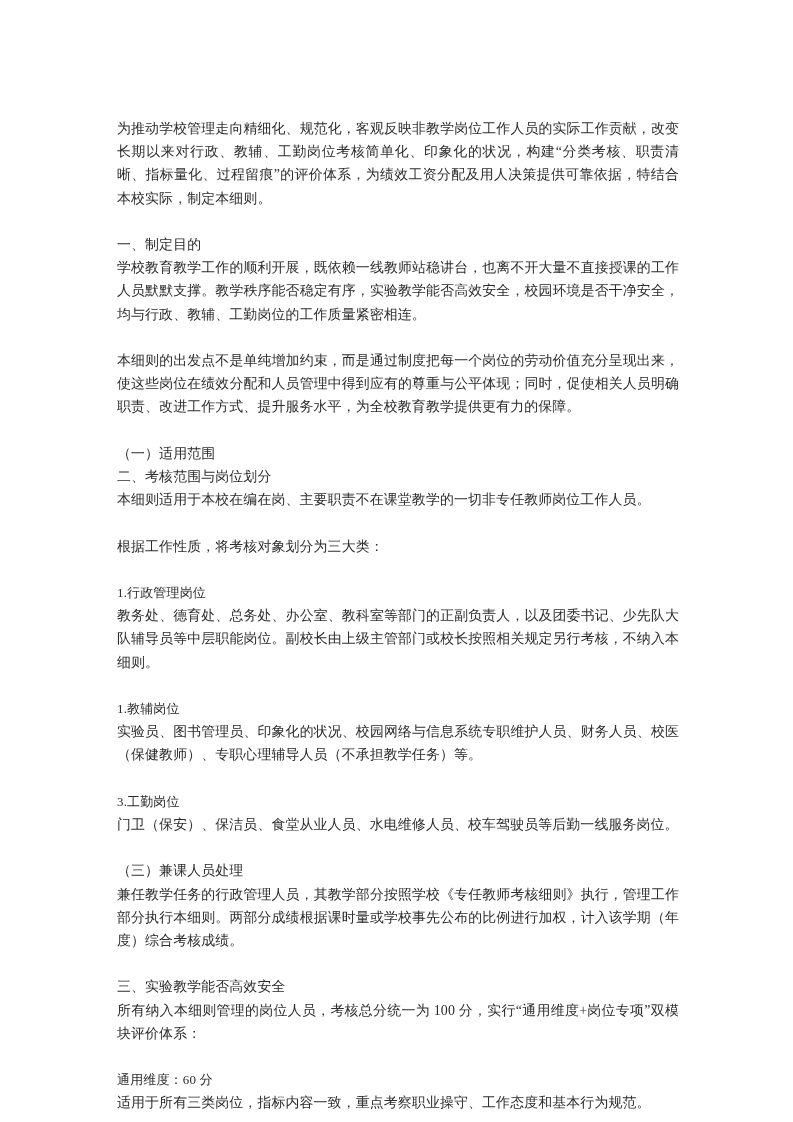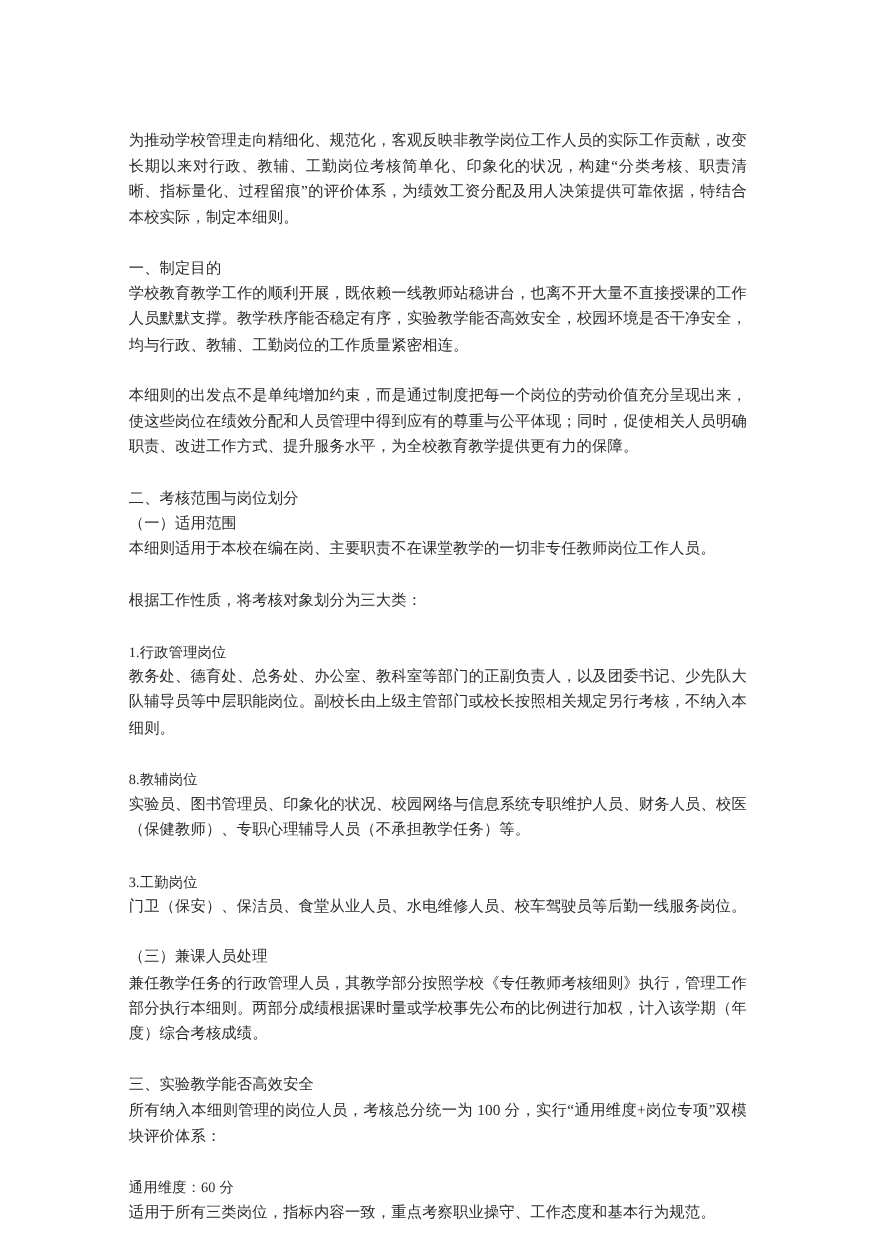--- a/index.html
+++ b/index.html
@@ -71,36 +71,36 @@
 
     <p class="heading">一、制定目的</p>
     <p class="para">学校教育教学工作的顺利开展，既依赖一线教师站稳讲台，也离不开大量不直接授课的工作人员默默支撑。教学秩序能否稳定有序，实验教学能否高效安全，校园环境是否干净安全，均与行政、教辅、工勤岗位的工作质量紧密相连。</p>
 
     <div class="gap-1 spacer"></div>
 
     <p class="para">本细则的出发点不是单纯增加约束，而是通过制度把每一个岗位的劳动价值充分呈现出来，使这些岗位在绩效分配和人员管理中得到应有的尊重与公平体现；同时，促使相关人员明确职责、改进工作方式、提升服务水平，为全校教育教学提供更有力的保障。</p>
 
     <div class="gap-1 spacer"></div>
 
+    <p class="heading">（一）适用范围</p>
     <p class="heading">二、考核范围与岗位划分</p>
-    <p class="heading">（一）适用范围</p>
     <p class="para">本细则适用于本校在编在岗、主要职责不在课堂教学的一切非专任教师岗位工作人员。</p>
 
     <div class="gap-1 spacer"></div>
 
     <p class="para">根据工作性质，将考核对象划分为三大类：</p>
 
     <div class="gap-1 spacer"></div>
 
     <p class="num-label">1.行政管理岗位</p>
     <p class="para">教务处、德育处、总务处、办公室、教科室等部门的正副负责人，以及团委书记、少先队大队辅导员等中层职能岗位。副校长由上级主管部门或校长按照相关规定另行考核，不纳入本细则。</p>
 
     <div class="gap-1 spacer"></div>
 
-    <p class="num-label">8.教辅岗位</p>
+    <p class="num-label">1.教辅岗位</p>
     <p class="para">实验员、图书管理员、印象化的状况、校园网络与信息系统专职维护人员、财务人员、校医（保健教师）、专职心理辅导人员（不承担教学任务）等。</p>
 
     <div class="gap-1 spacer"></div>
 
     <p class="num-label">3.工勤岗位</p>
     <p class="para">门卫（保安）、保洁员、食堂从业人员、水电维修人员、校车驾驶员等后勤一线服务岗位。</p>
 
     <div class="gap-1 spacer"></div>
 
     <p class="heading">（三）兼课人员处理</p>

